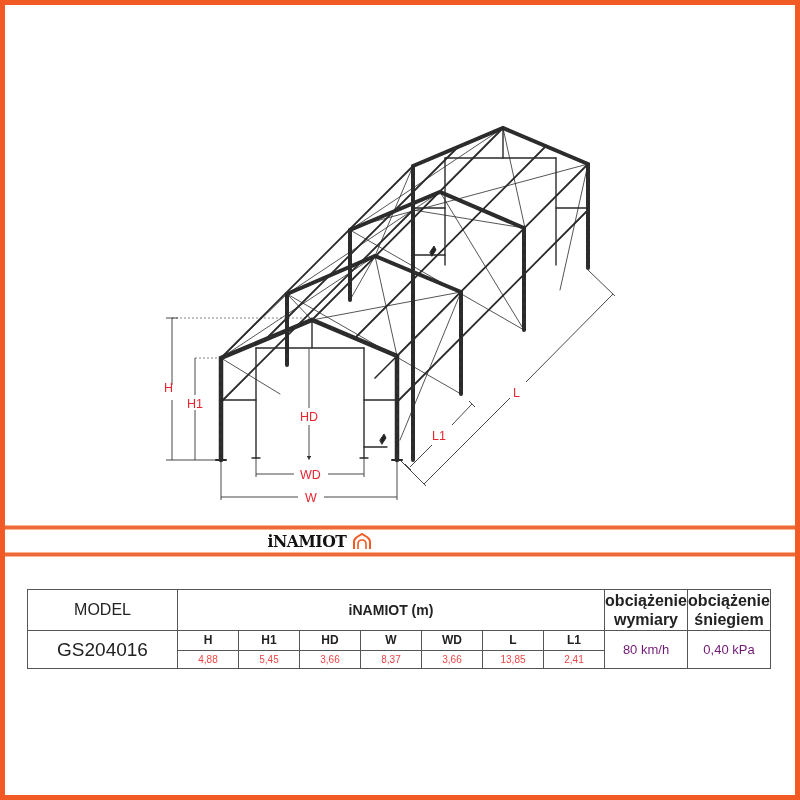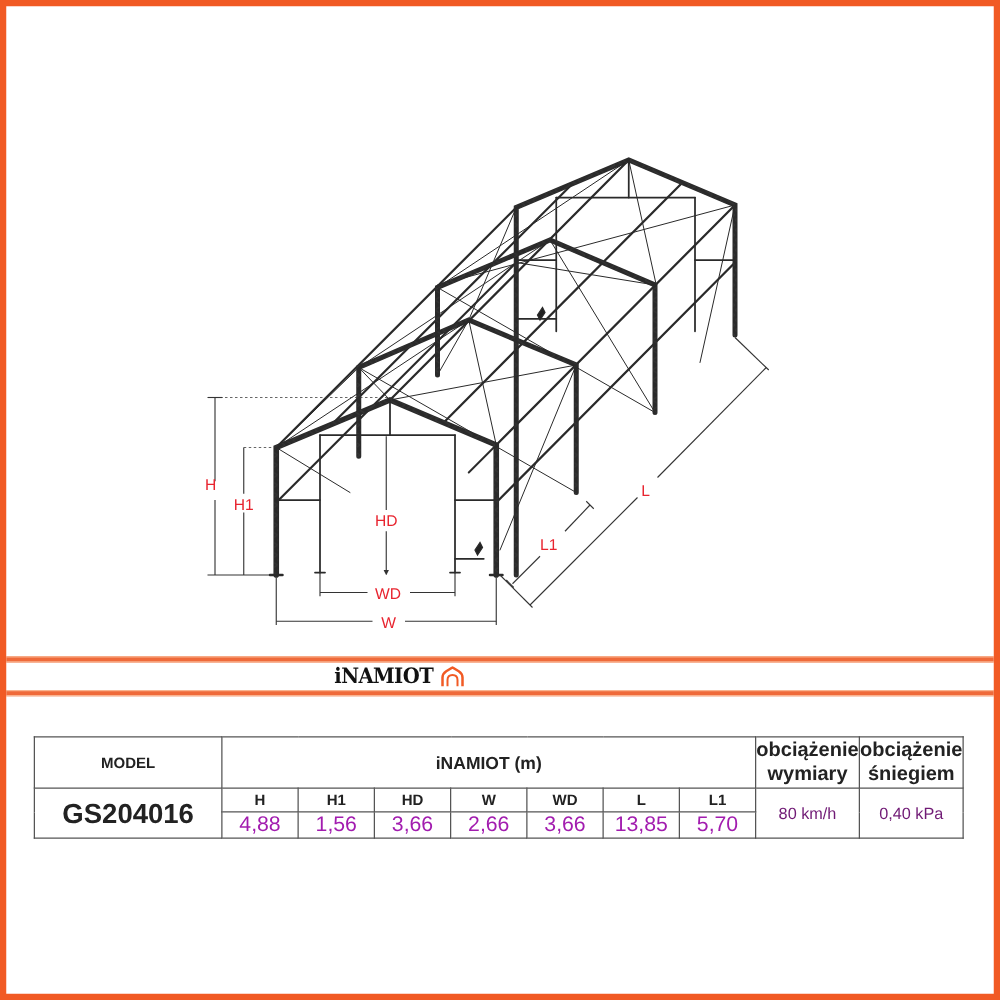--- a/index.html
+++ b/index.html
@@ -6,26 +6,26 @@
   body{width:800px;height:800px;position:relative;background:#ffffff;overflow:hidden;font-family:"DejaVu Sans","Liberation Sans",sans-serif;}
   .frame{position:absolute;left:0;top:0;width:800px;height:800px;box-sizing:border-box;border:5px solid #F15A24;}
   .diagram{position:absolute;left:0;top:0;width:800px;height:520px;}
   .sep{position:absolute;left:5px;width:790px;height:3px;background:#EF6A3A;border-top:1px solid #F9B38F;border-bottom:1px solid #F9B38F;box-sizing:content-box;}
   .sep.top{top:525px;}
   .sep.bot{top:552px;}
   .brand{position:absolute;top:530px;left:0;width:636px;height:22px;display:flex;justify-content:center;align-items:center;gap:3px;}
   .brand-text{font-family:"DejaVu Serif","Liberation Serif",serif;font-weight:bold;font-size:17px;letter-spacing:-0.5px;color:#111;transform:scaleX(0.92);}
   .spec{position:absolute;left:27px;top:589px;border-collapse:collapse;font-family:"Liberation Sans","DejaVu Sans",sans-serif;color:#222;}
   .spec td{border:1px solid #555;text-align:center;padding:0;}
-  .h-model{width:149px;height:40px;font-weight:bold;font-size:12px;}
+  .h-model{width:149px;height:40px;font-weight:normal;font-size:16px;}
   .h-dims{height:40px;font-weight:bold;font-size:14px;}
   .h-load{width:82px;height:40px;font-weight:bold;font-size:16px;line-height:19px;}
-  .model-val{font-weight:bold;font-size:22px;height:37px;}
+  .model-val{font-weight:normal;font-size:19px;height:37px;}
   .sub{width:60px;height:18px;font-weight:bold;font-size:12px;}
-  .val{height:17px;font-size:17px;color:#a21caf;}
+  .val{height:17px;font-size:10px;color:#ef4444;}
   .load-val{font-size:13px;color:#701a75;}
   .lbl{font-family:"Liberation Sans","DejaVu Sans",sans-serif;font-size:12.5px;fill:#E8242F;}
 </style>
 </head>
 <body>
 
 <div class="frame"></div>
 
 <svg class="diagram" viewBox="0 0 800 520" xmlns="http://www.w3.org/2000/svg">
   <defs>
@@ -207,21 +207,21 @@
     <td class="sub">HD</td>
     <td class="sub">W</td>
     <td class="sub">WD</td>
     <td class="sub">L</td>
     <td class="sub">L1</td>
     <td class="load-val" rowspan="2">80 km/h</td>
     <td class="load-val" rowspan="2">0,40 kPa</td>
   </tr>
   <tr>
     <td class="val">4,88</td>
-    <td class="val">1,56</td>
+    <td class="val">5,45</td>
     <td class="val">3,66</td>
-    <td class="val">2,66</td>
+    <td class="val">8,37</td>
     <td class="val">3,66</td>
     <td class="val">13,85</td>
-    <td class="val">5,70</td>
+    <td class="val">2,41</td>
   </tr>
 </tbody>
   </table>
 
 </body></html>

